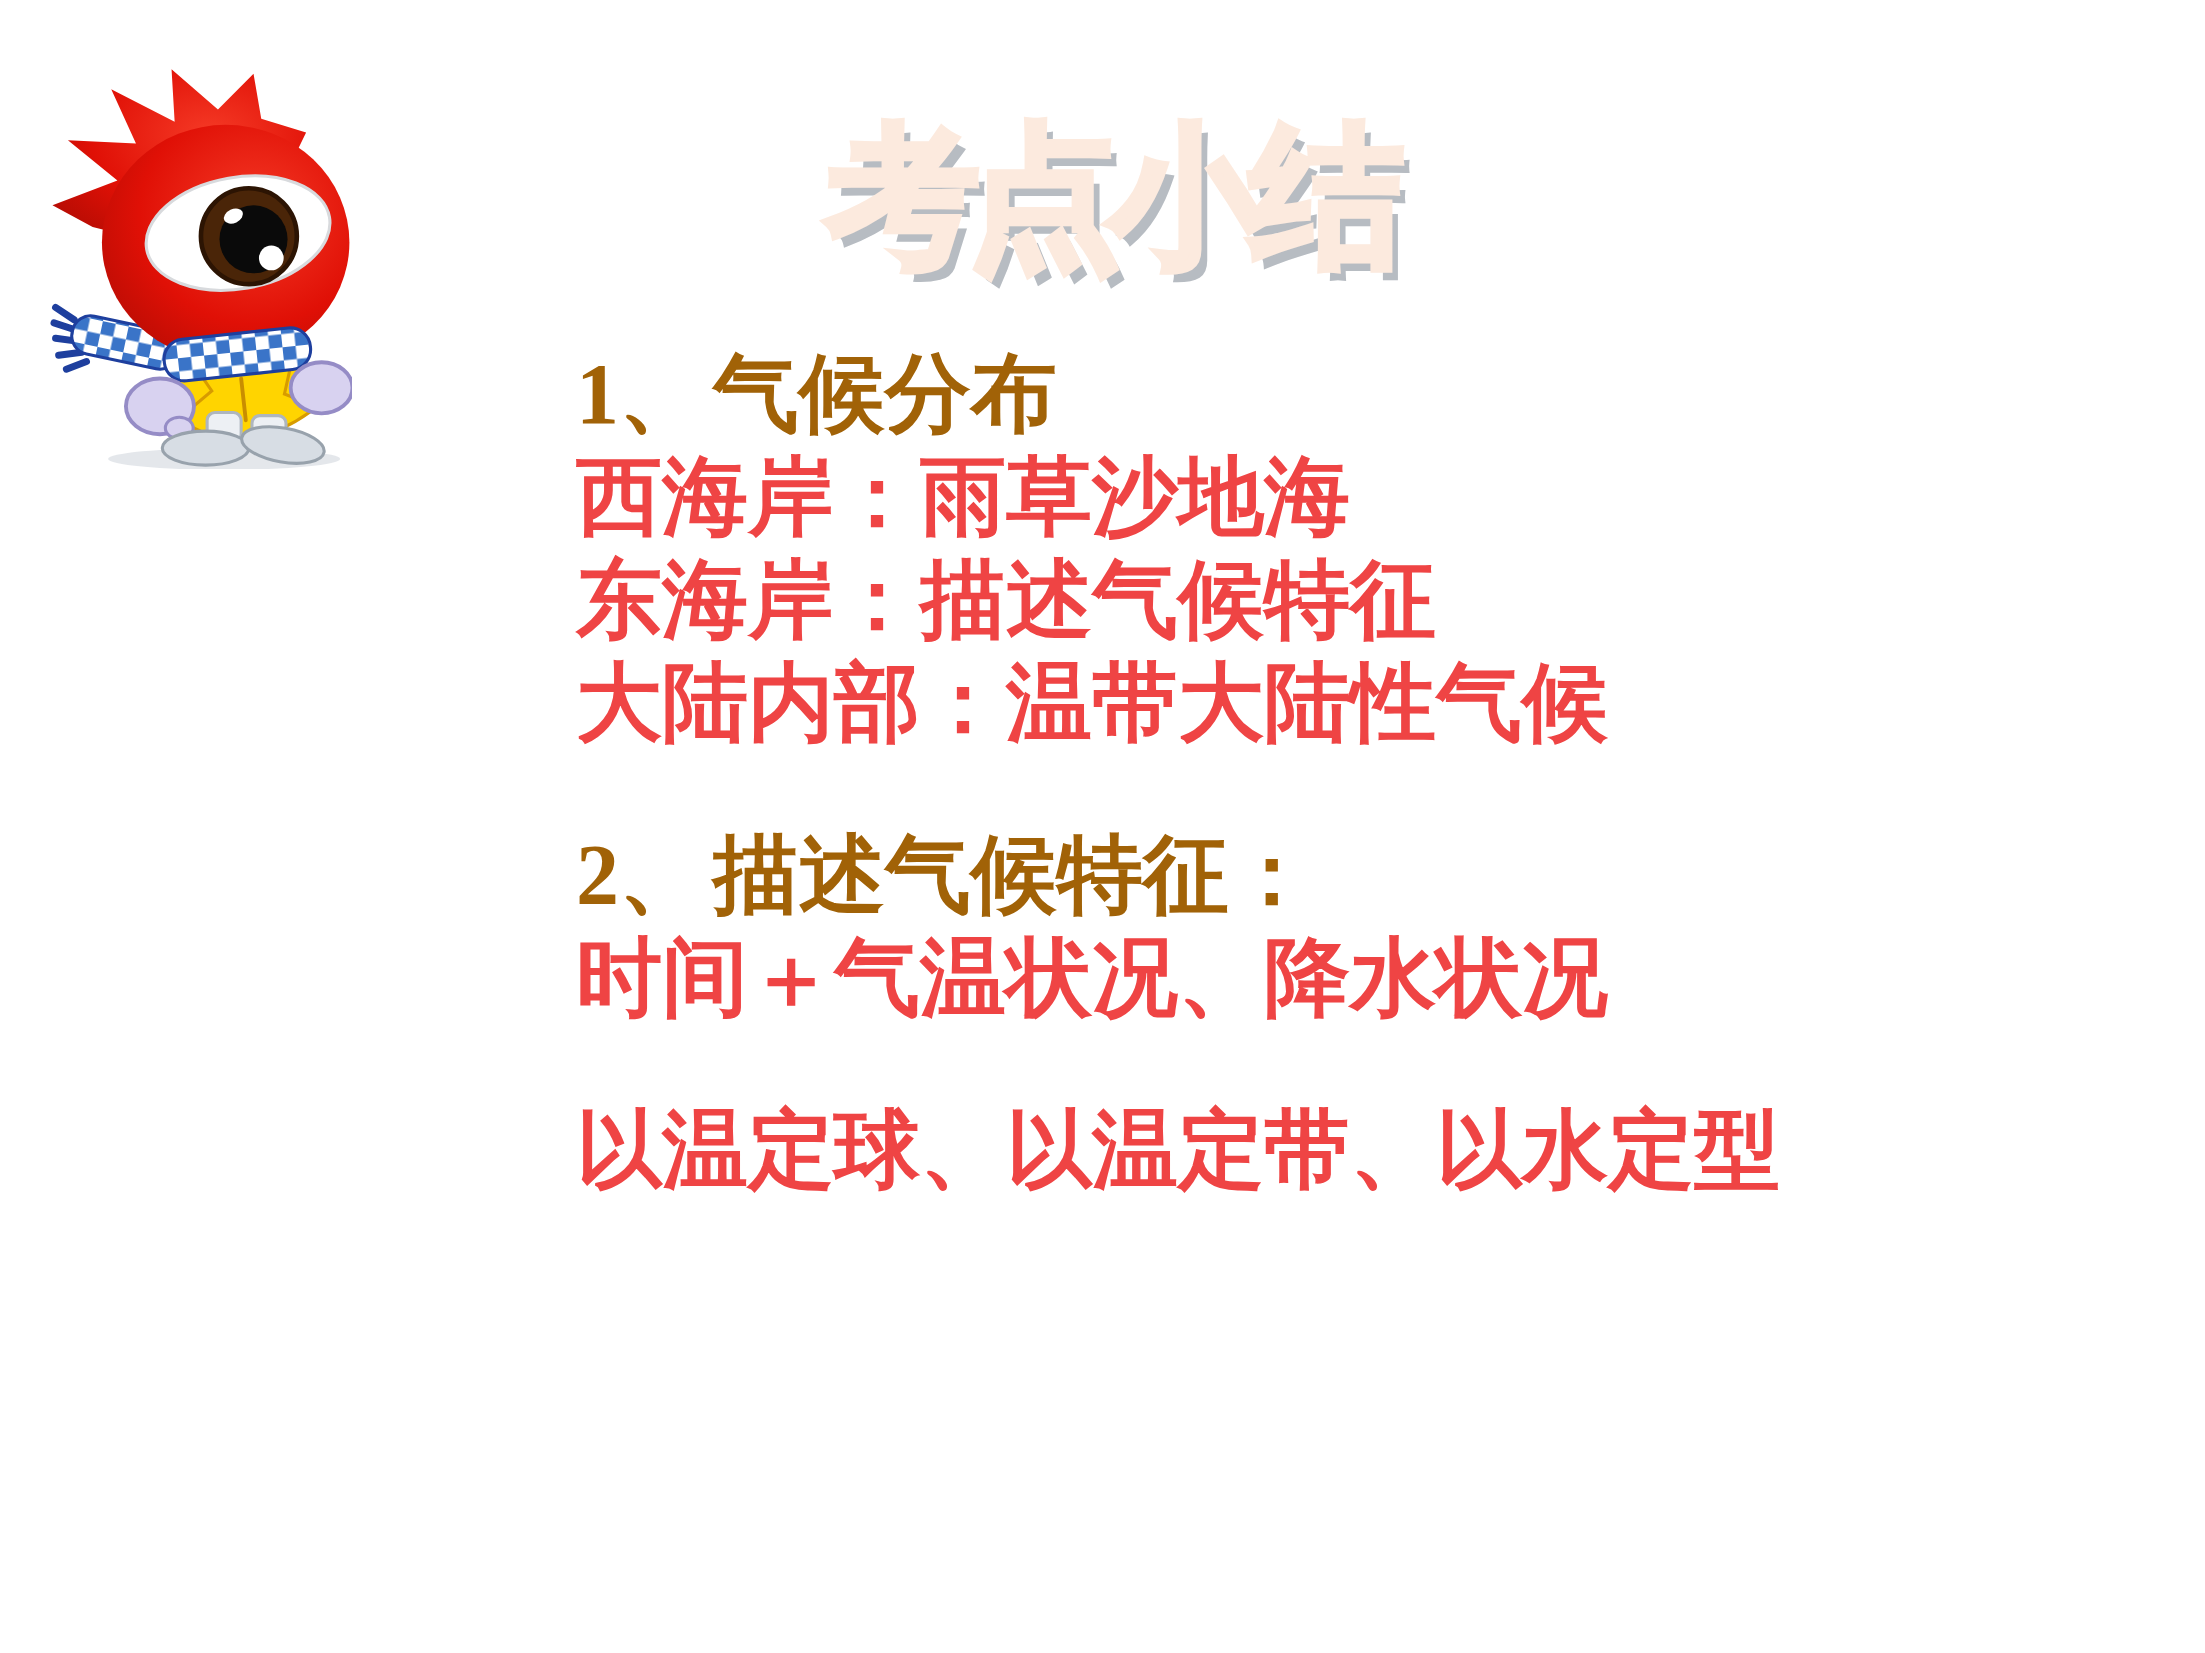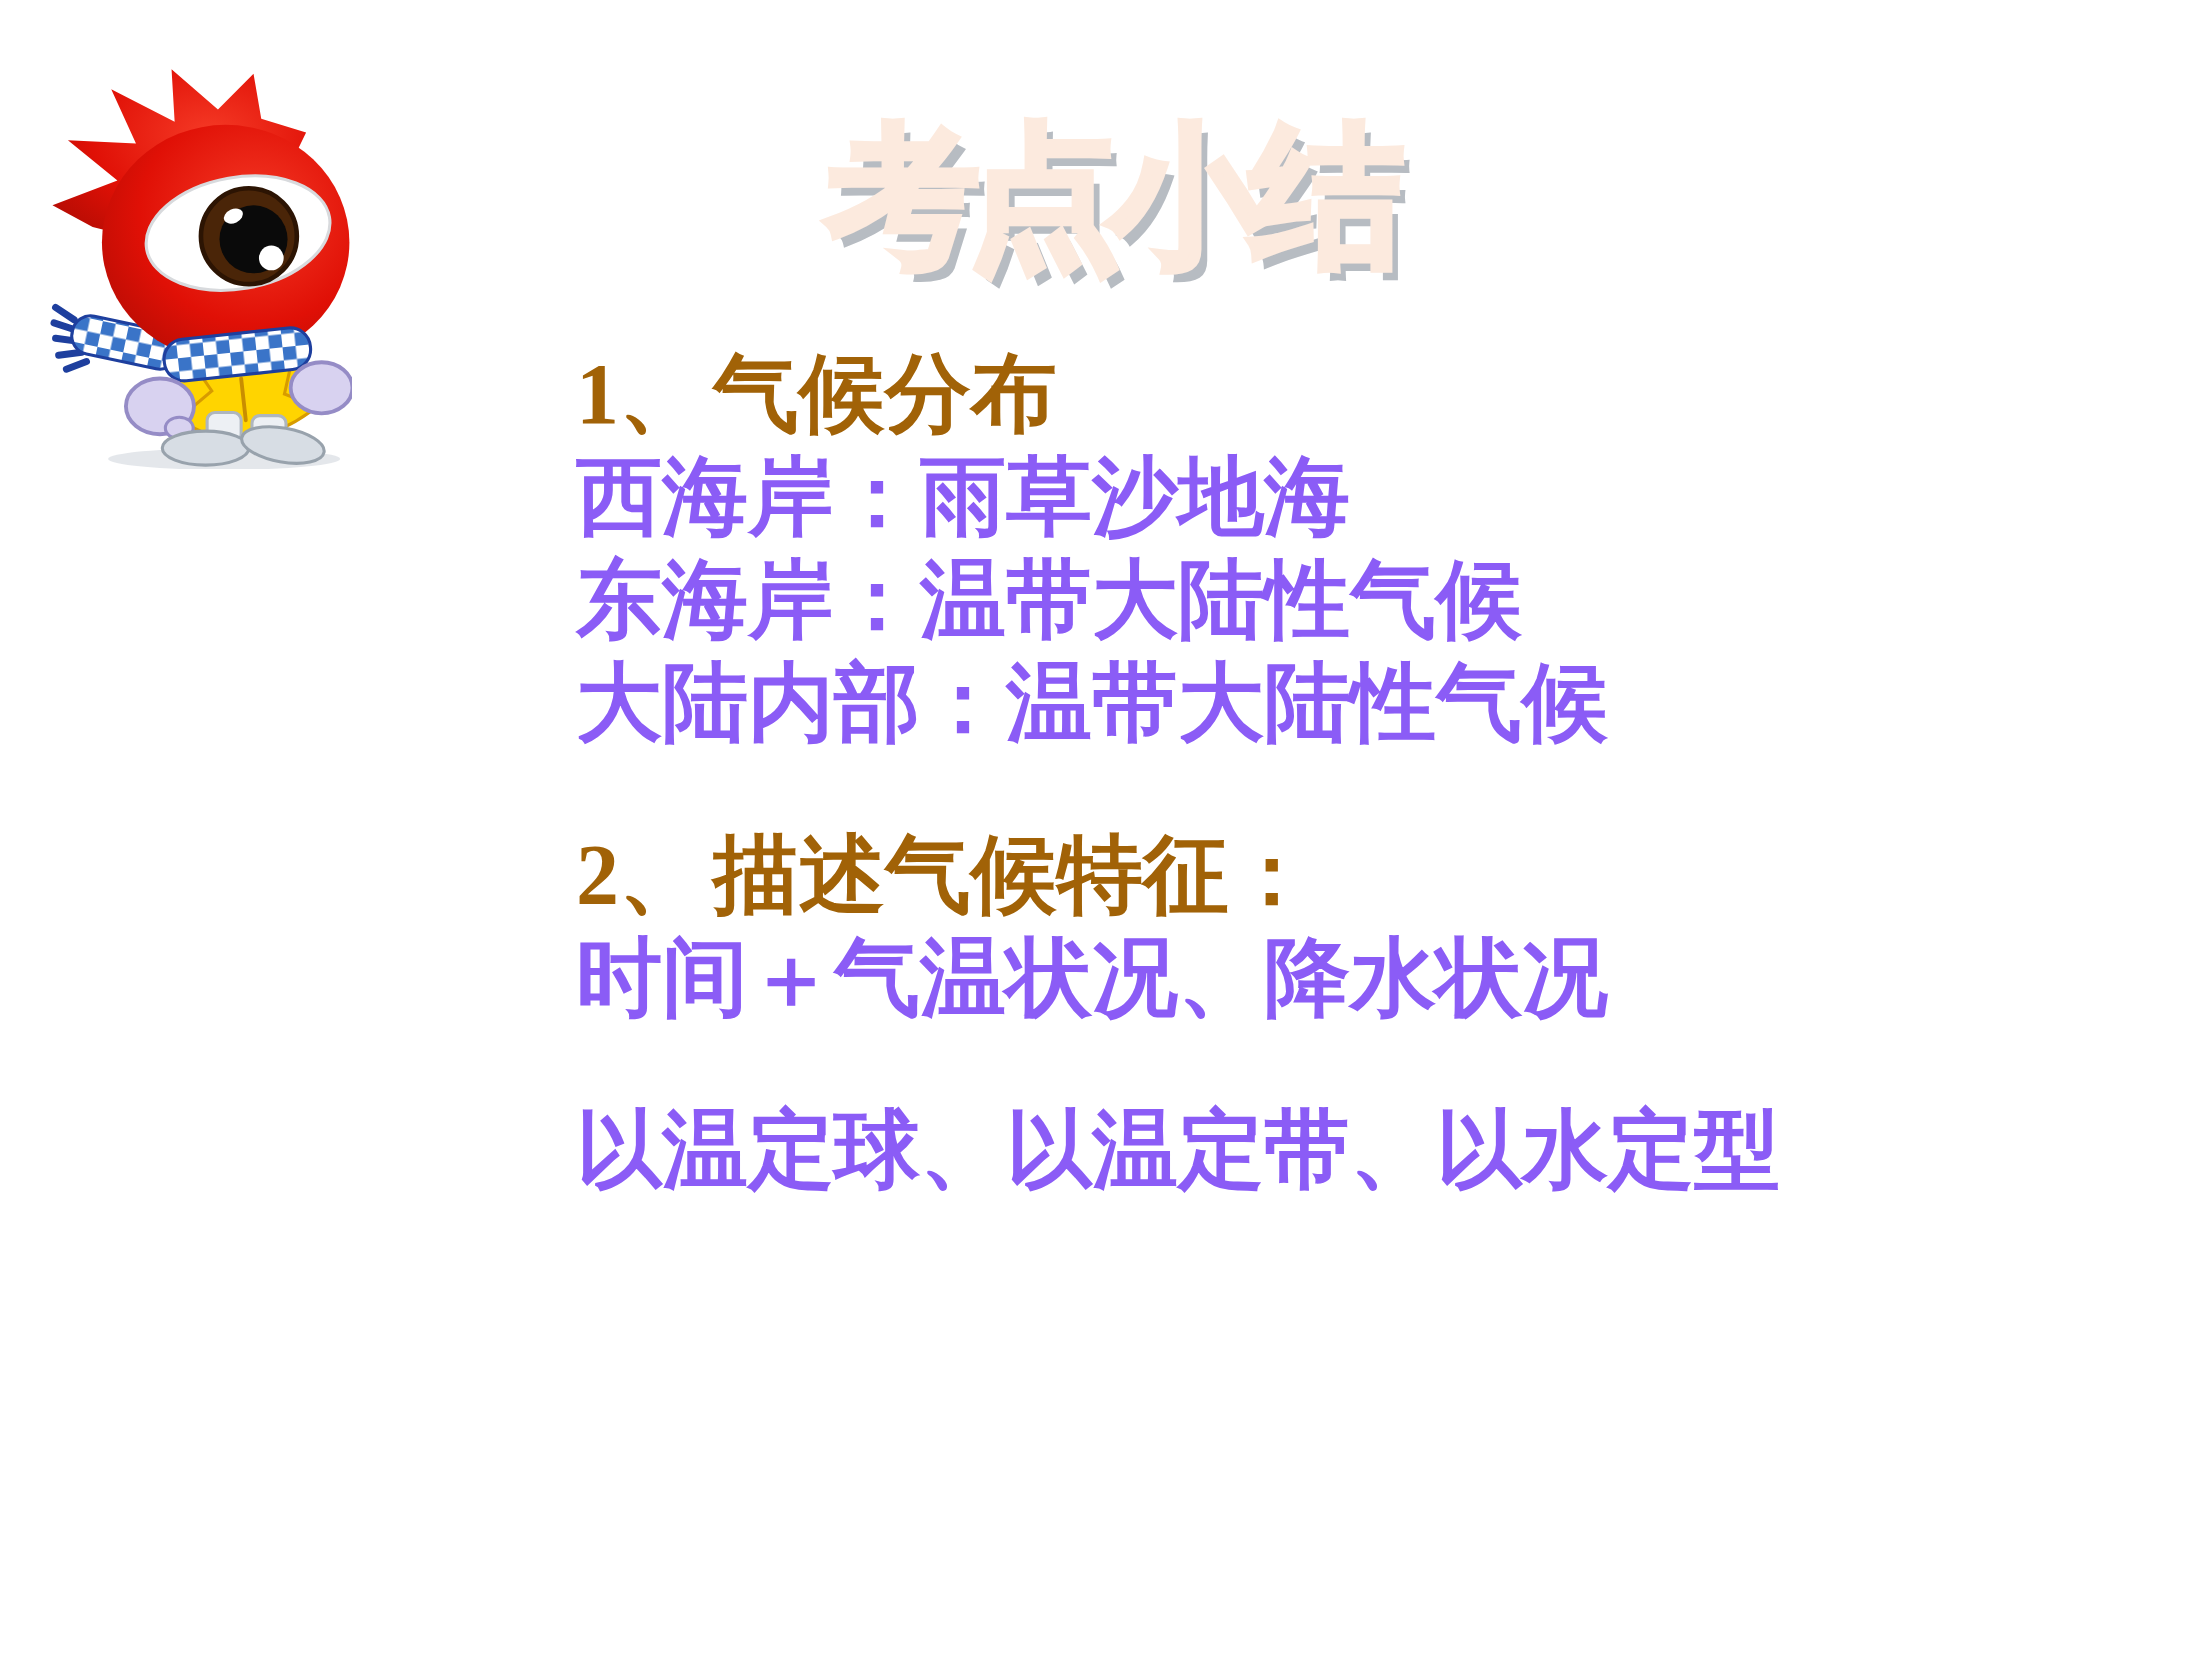--- a/index.html
+++ b/index.html
@@ -61,21 +61,21 @@
   .section { margin: 0; }
   .section + .section { margin-top: 69px; }
   .heading {
     color: #a16207;
   }
   .heading .num {
     font-family: "Liberation Serif", serif;
     font-weight: bold;
     margin-right: 7.7px;
   }
-  .line { color: #8b5cf6; }
+  .line { color: #ef4444; }
 </style>
 </head>
 <body>
 
 <div class="slide">
 
   <svg class="mascot" viewBox="0 0 395 525" xmlns="http://www.w3.org/2000/svg" aria-hidden="true">
     <defs>
       <radialGradient id="gradRed" cx="0.62" cy="0.38" r="0.85">
         <stop offset="0" stop-color="#F53A26"></stop>
@@ -138,21 +138,21 @@
     <ellipse cx="306" cy="494" rx="54" ry="22" fill="#D7DDE4" stroke="#98A2AC" stroke-width="4" transform="rotate(10 306 494)"></ellipse>
   </svg>
 
   <h1 class="slide-title">考点小结</h1>
 
   <div class="content">
 
     <div class="section">
       <div class="heading"><span class="num">1、</span><span>气候分布</span></div>
       <div class="line">西海岸：雨草沙地海</div>
-      <div class="line">东海岸：温带大陆性气候</div>
+      <div class="line">东海岸：描述气候特征</div>
       <div class="line">大陆内部：温带大陆性气候</div>
     </div>
 
     <div class="section">
       <div class="heading"><span class="num">2、</span><span>描述气候特征：</span></div>
       <div class="line">时间＋气温状况、降水状况</div>
     </div>
 
     <div class="section">
       <div class="line">以温定球、以温定带、以水定型</div>

